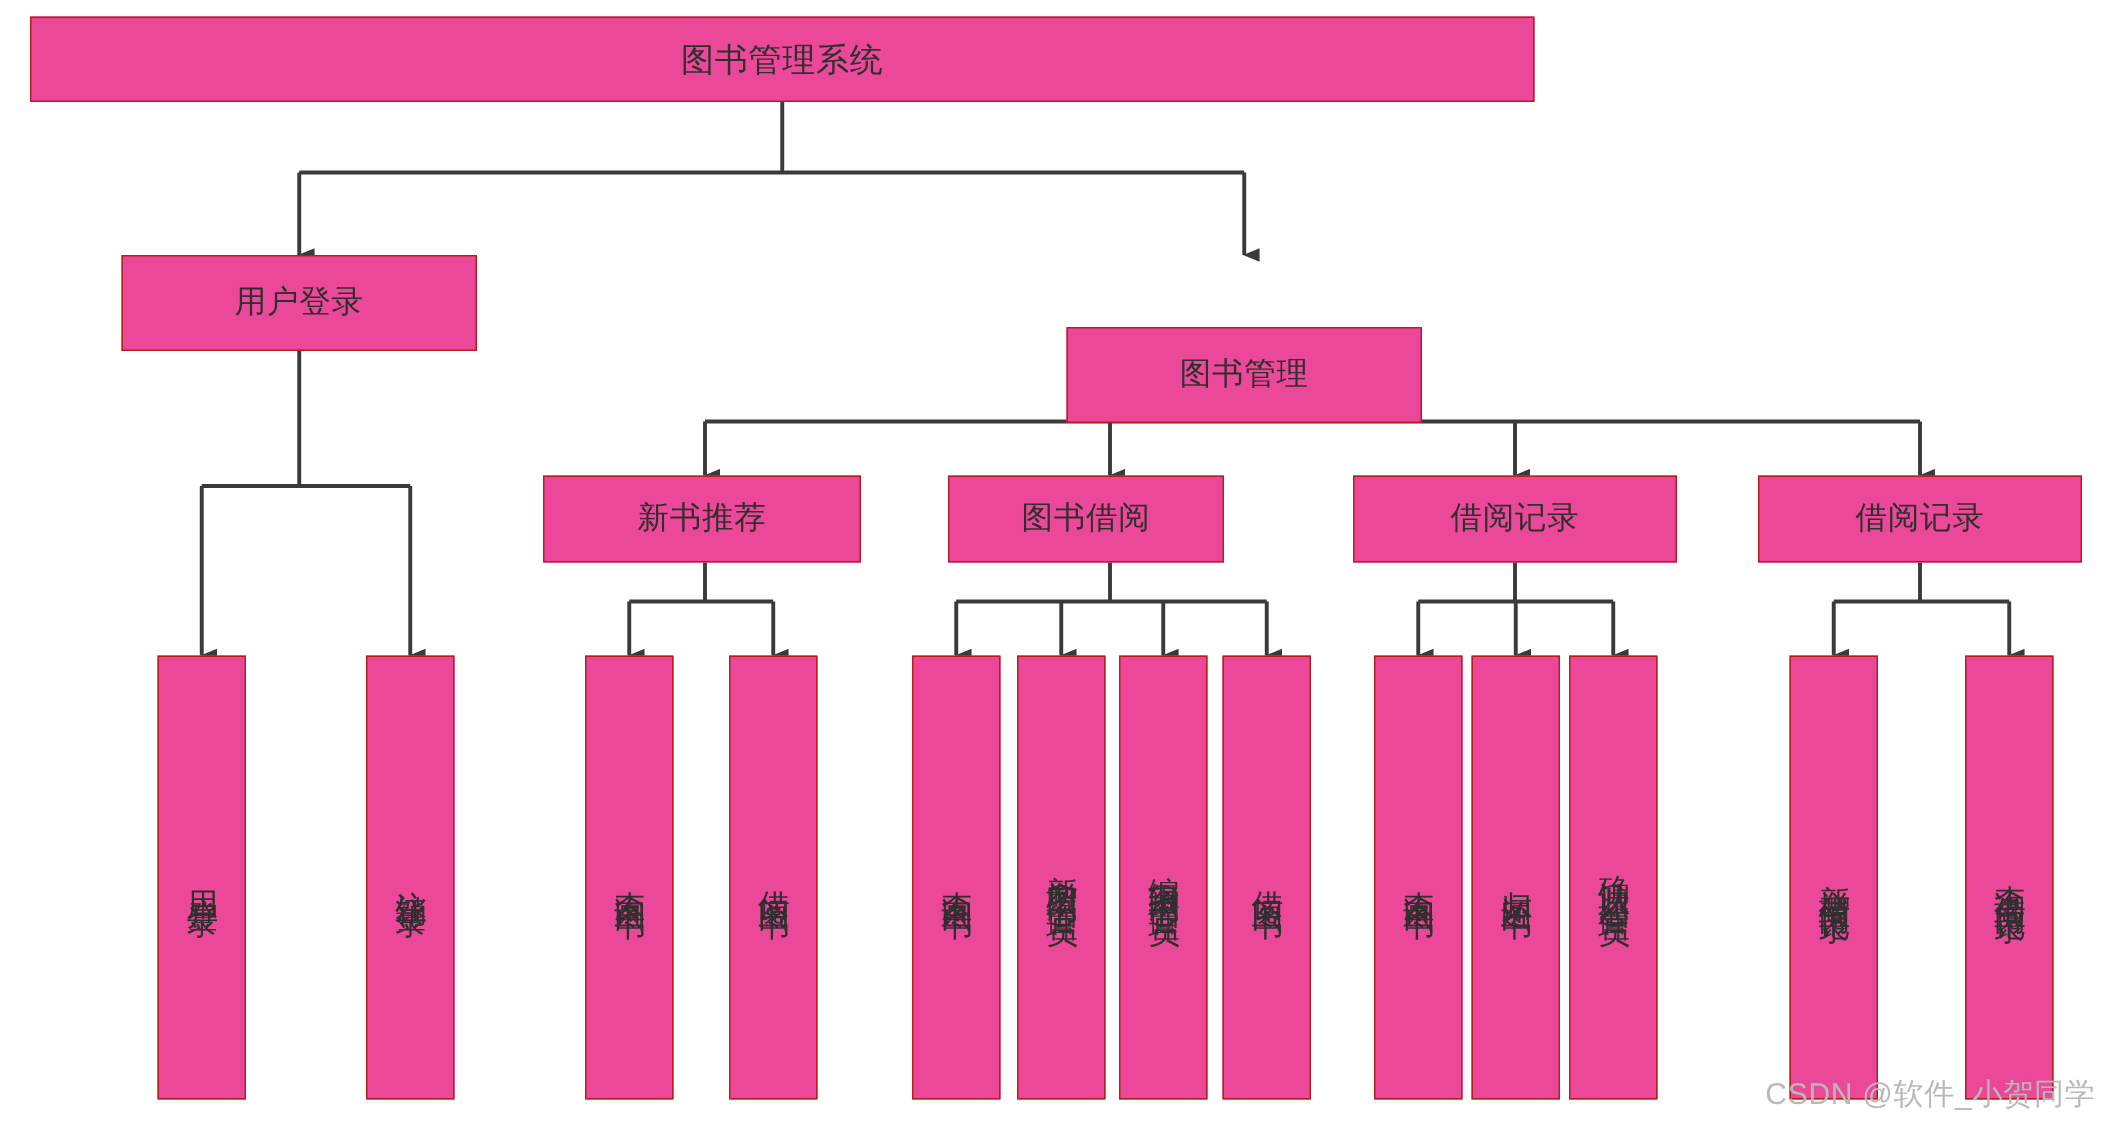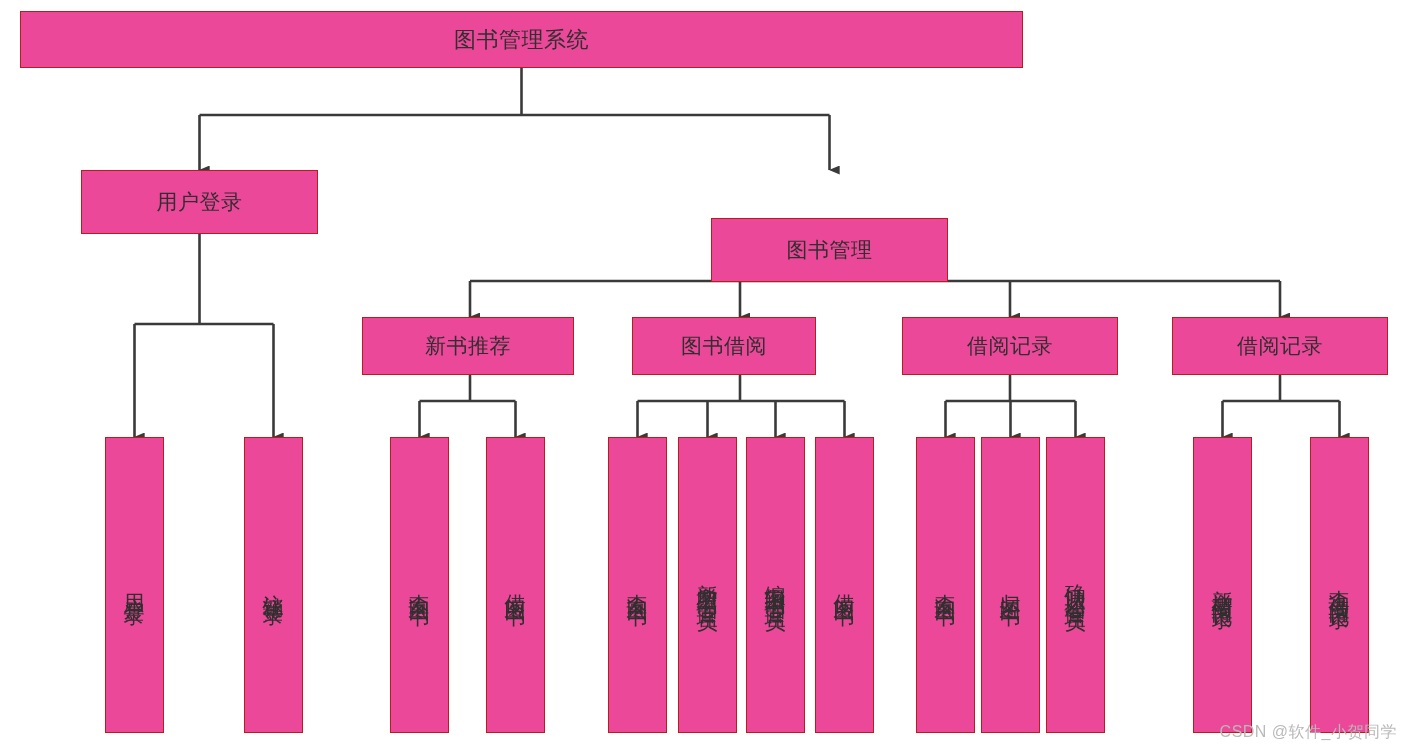--- a/index.html
+++ b/index.html
@@ -52,21 +52,21 @@
     line-height: 1.1;
     white-space: nowrap;
   }
   .title-box .node-label-h {
     font-size: 22px;
   }
   .watermark {
     position: absolute;
     right: 8px;
     bottom: 4px;
-    font-size: 16px;
+    font-size: 20px;
     color: #b9b9b9;
     white-space: nowrap;
     letter-spacing: 0.5px;
     pointer-events: none;
   }
 </style>
 </head>
 <body>
 
 <div id="diagram-root">

